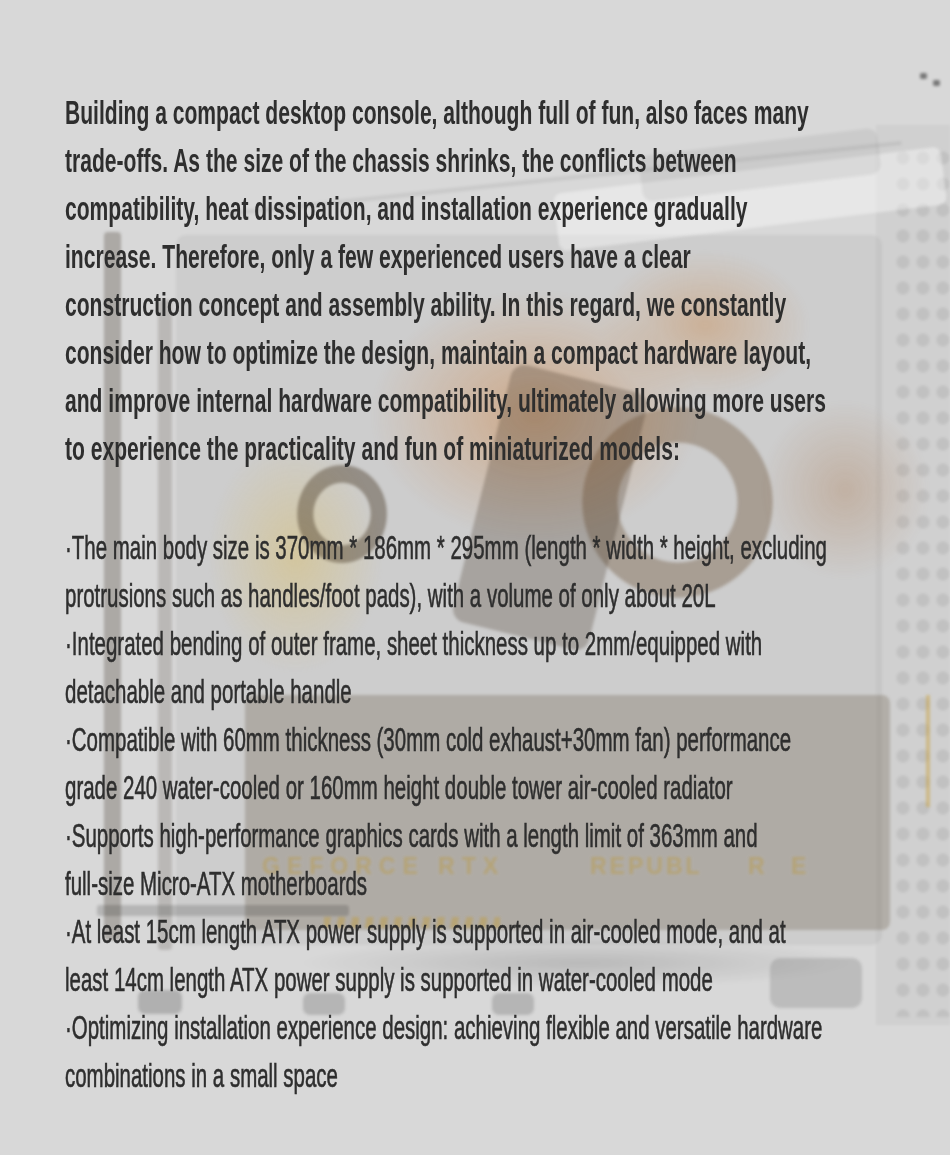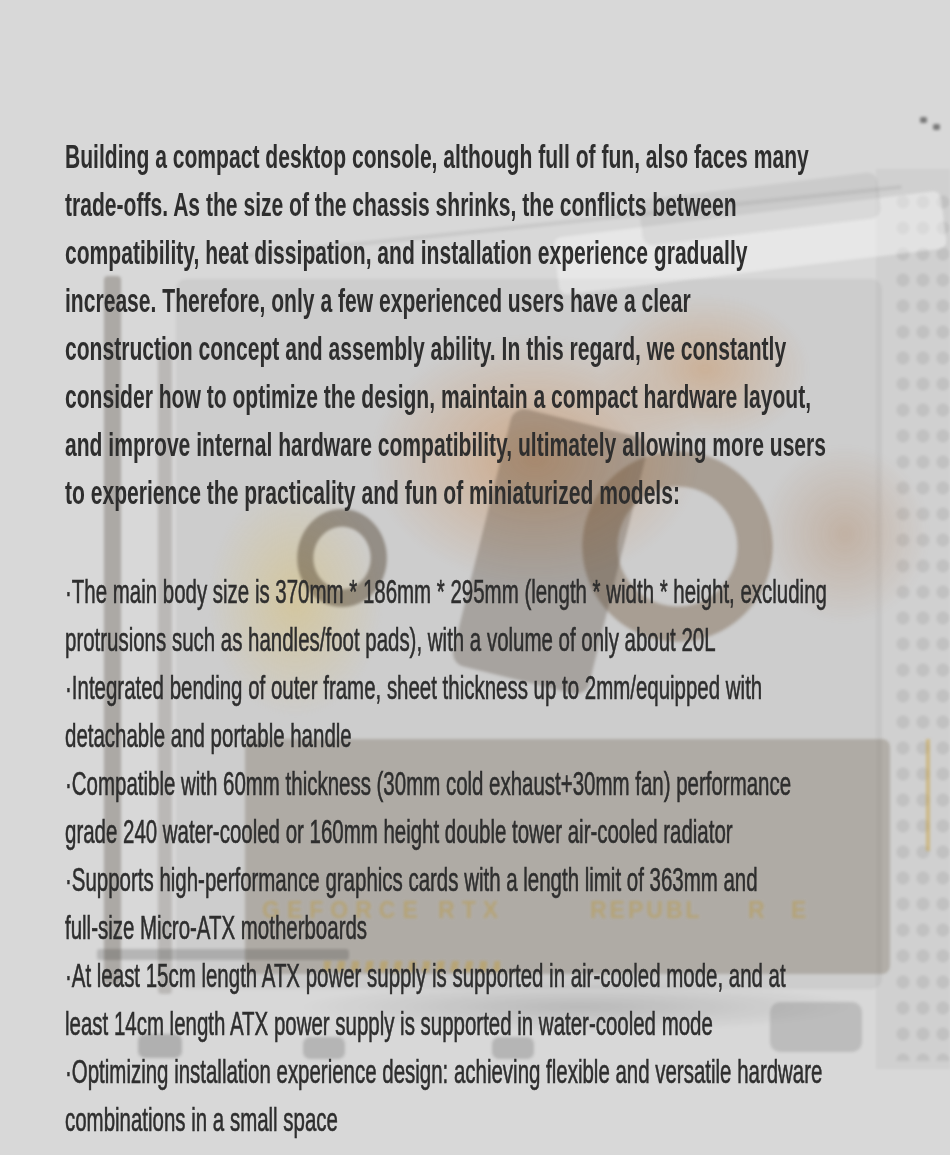--- a/index.html
+++ b/index.html
@@ -2,21 +2,21 @@
 <html><head>
 <meta charset="utf-8">
 <style>
   html,body{margin:0;padding:0;}
   body{
     width:950px;height:1155px;
     background:#d8d8d8;
     font-family:"Liberation Sans","DejaVu Sans",sans-serif;
     position:relative;overflow:hidden;
   }
-  .page{position:absolute;inset:0;margin-top:44px;}
+  .page{position:absolute;inset:0;}
 
   
   .bg{position:absolute;inset:0;filter:blur(1.4px);z-index:1;}
   .bg *{position:absolute;}
   .case-body{left:176px;top:235px;width:706px;height:710px;background:rgba(0,0,0,0.05);border-radius:10px;}
   .left-pillar{left:104px;top:232px;width:17px;height:708px;background:rgba(70,58,48,0.30);border-radius:4px;}
   .left-pillar2{left:158px;top:300px;width:14px;height:650px;background:rgba(70,58,48,0.20);border-radius:4px;}
   .side-panel{left:876px;top:125px;width:74px;height:900px;background:rgba(0,0,0,0.035);}
   .perf-grid{
     left:893px;top:145px;width:57px;height:872px;

